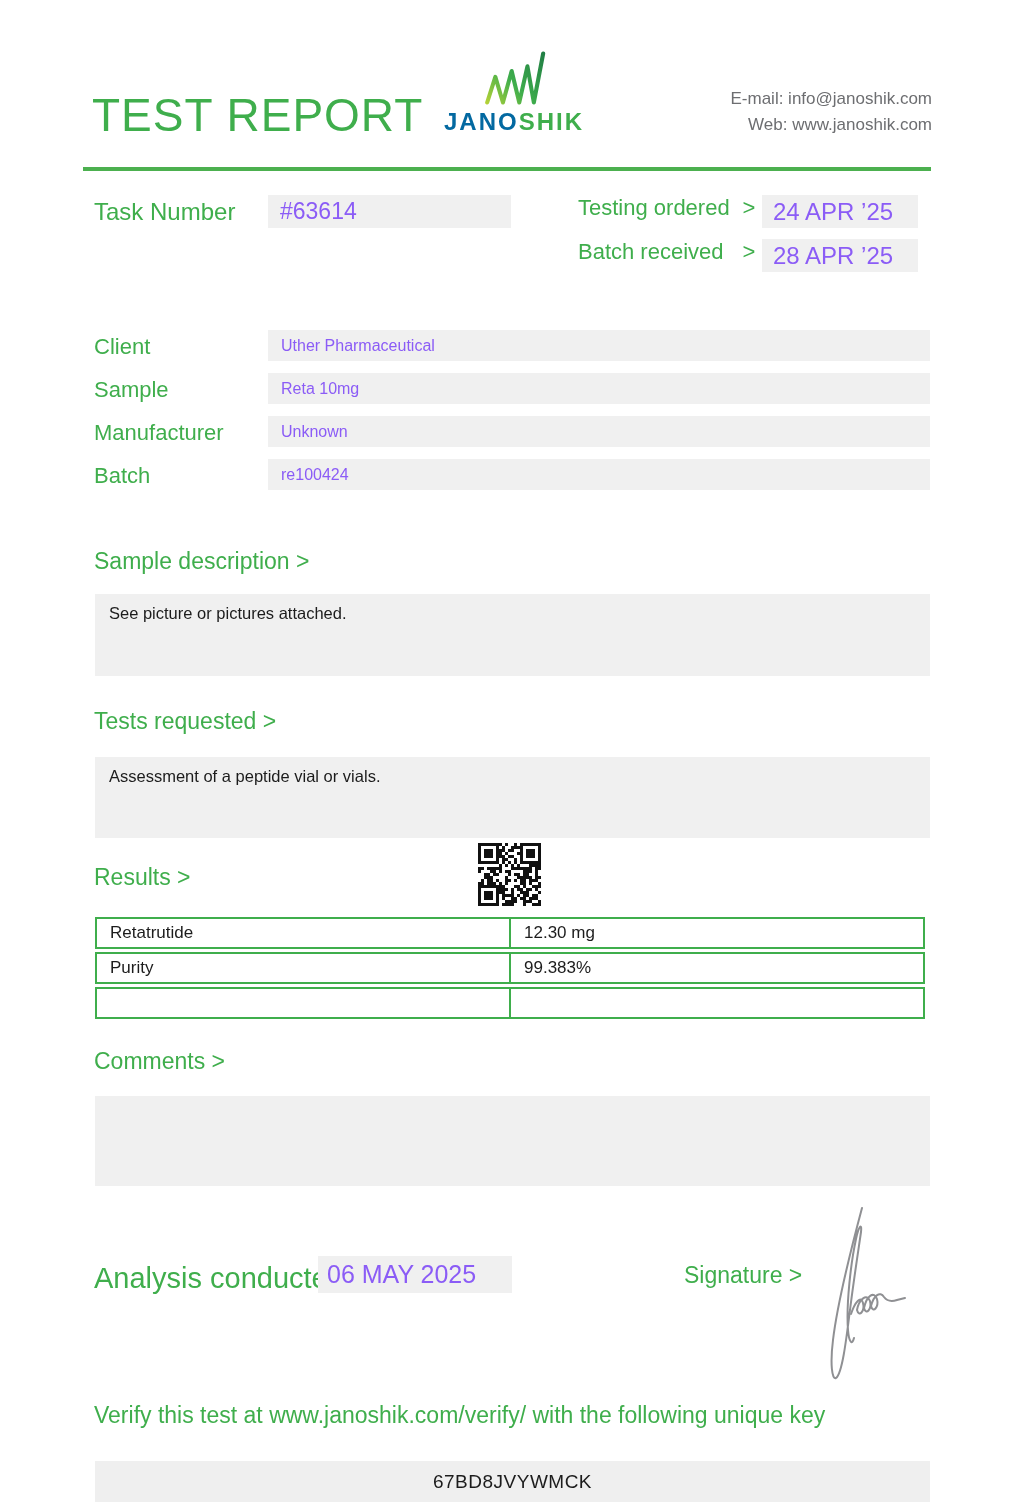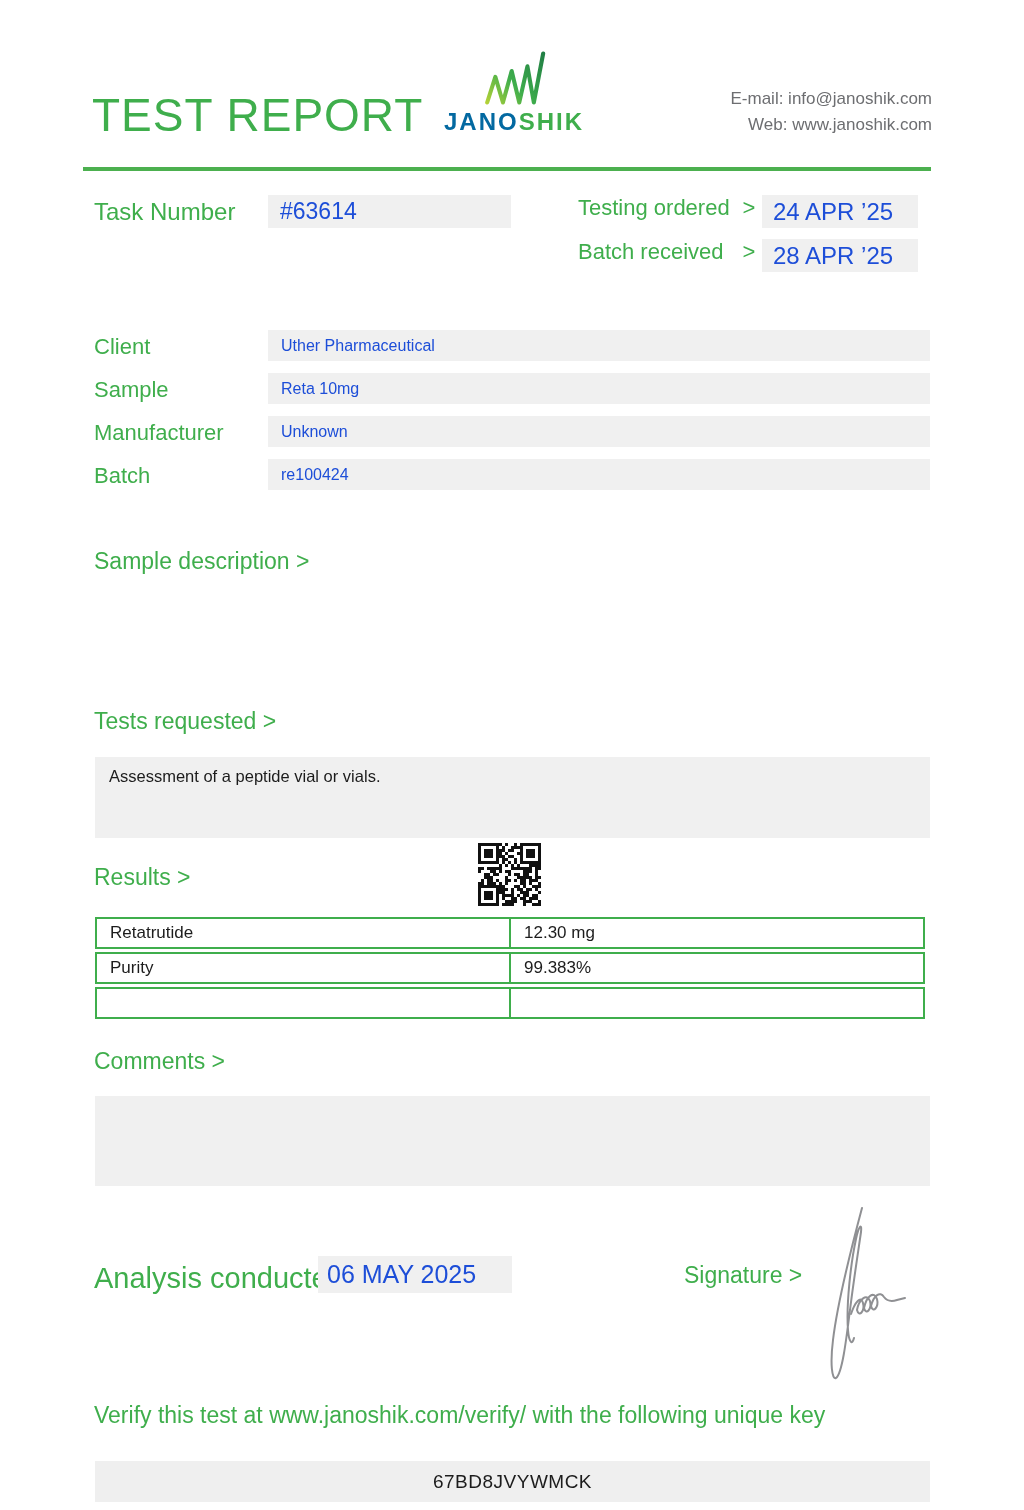--- a/index.html
+++ b/index.html
@@ -16,21 +16,21 @@
   .logo-icon { display:block; margin:0 auto; }
   .logo-text { font-size:24px; font-weight:bold; letter-spacing:2px; margin-top:2px; white-space:nowrap; }
   .logo-dark { color:#0369a1; }
   .logo-green { color:#3fae4c; }
   .contact { right:92px; top:86px; text-align:right; font-size:17px; color:#6d6e71; line-height:26px; }
   .divider { left:83px; top:167px; width:848px; height:4px; background:#4cb04f; }
 
   
   .glabel { color:#3fae4c; font-size:22px; white-space:nowrap; }
   .gbox { background:#f0f0f0; }
-  .val { font-size:22px; color:#1d4ed8; }
+  .val { font-size:22px; color:#8b5cf6; }
 
   
   .task-label { left:94px; top:198px; font-size:24px; }
   .task-box { left:268px; top:195px; width:243px; height:33px; line-height:33px; padding-left:12px; font-size:23px; }
   .date-row { left:578px; display:flex; }
   .date-row .dlabel { width:158px; font-size:22px; }
   .date-row .darrow { width:26px; font-size:22px; text-align:center; }
   .date-row .dbox { width:156px; height:33px; line-height:33px; padding-left:11px; font-size:24px; }
   .date-row-1 { top:195px; }
   .date-row-2 { top:239px; }
@@ -108,20 +108,23 @@
   <div class="abs glabel info-label" style="top:377px">Sample</div>
   <div class="abs gbox val info-box" style="top:373px">Reta 10mg</div>
 
   <div class="abs glabel info-label" style="top:420px">Manufacturer</div>
   <div class="abs gbox val info-box" style="top:416px">Unknown</div>
 
   <div class="abs glabel info-label" style="top:463px">Batch</div>
   <div class="abs gbox val info-box" style="top:459px">re100424</div>
 
   <div class="abs sec-head" style="top:548px">Sample description &gt;</div>
+  <div class="abs sec-box" style="top:594px; height:82px;">
+    <span>See picture or pictures attached.</span>
+  </div>
 
   <div class="abs sec-head" style="top:708px">Tests requested &gt;</div>
   <div class="abs sec-box" style="top:757px; height:81px;">
     <span>Assessment of a peptide vial or vials.</span>
   </div>
 
   <div class="abs sec-head" style="top:864px">Results &gt;</div>
   <svg class="abs" style="left:478px; top:843px;" width="63" height="63" id="qr">
       <rect x="0" y="0" width="3" height="3" fill="#111"></rect>
       <rect x="3" y="0" width="3" height="3" fill="#111"></rect>

